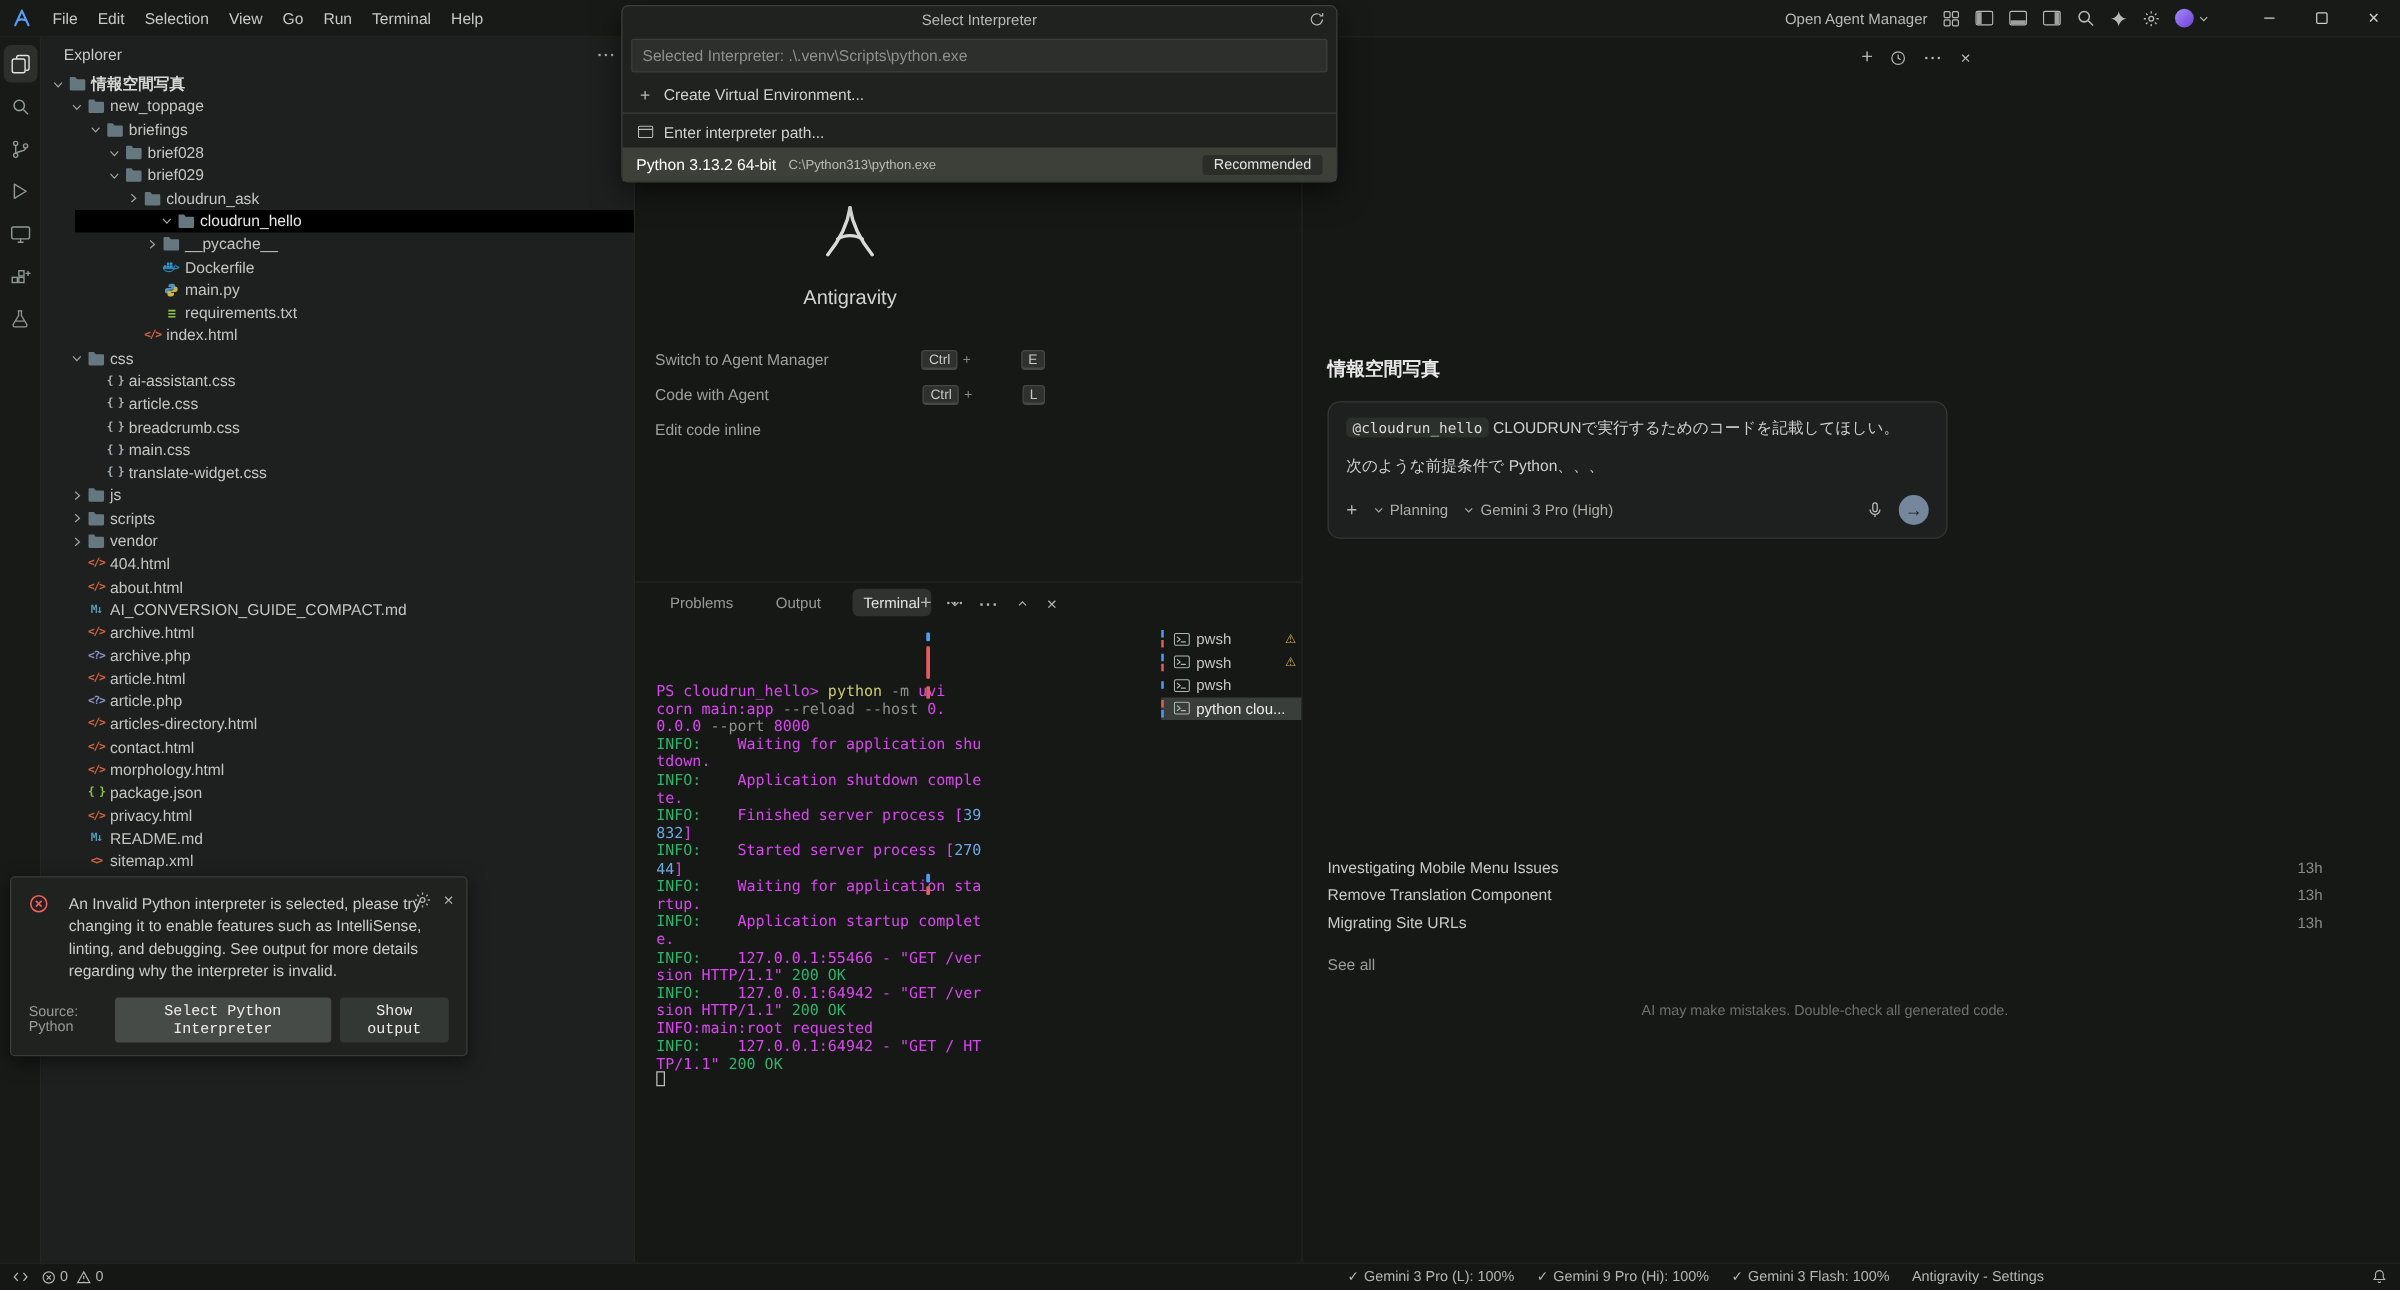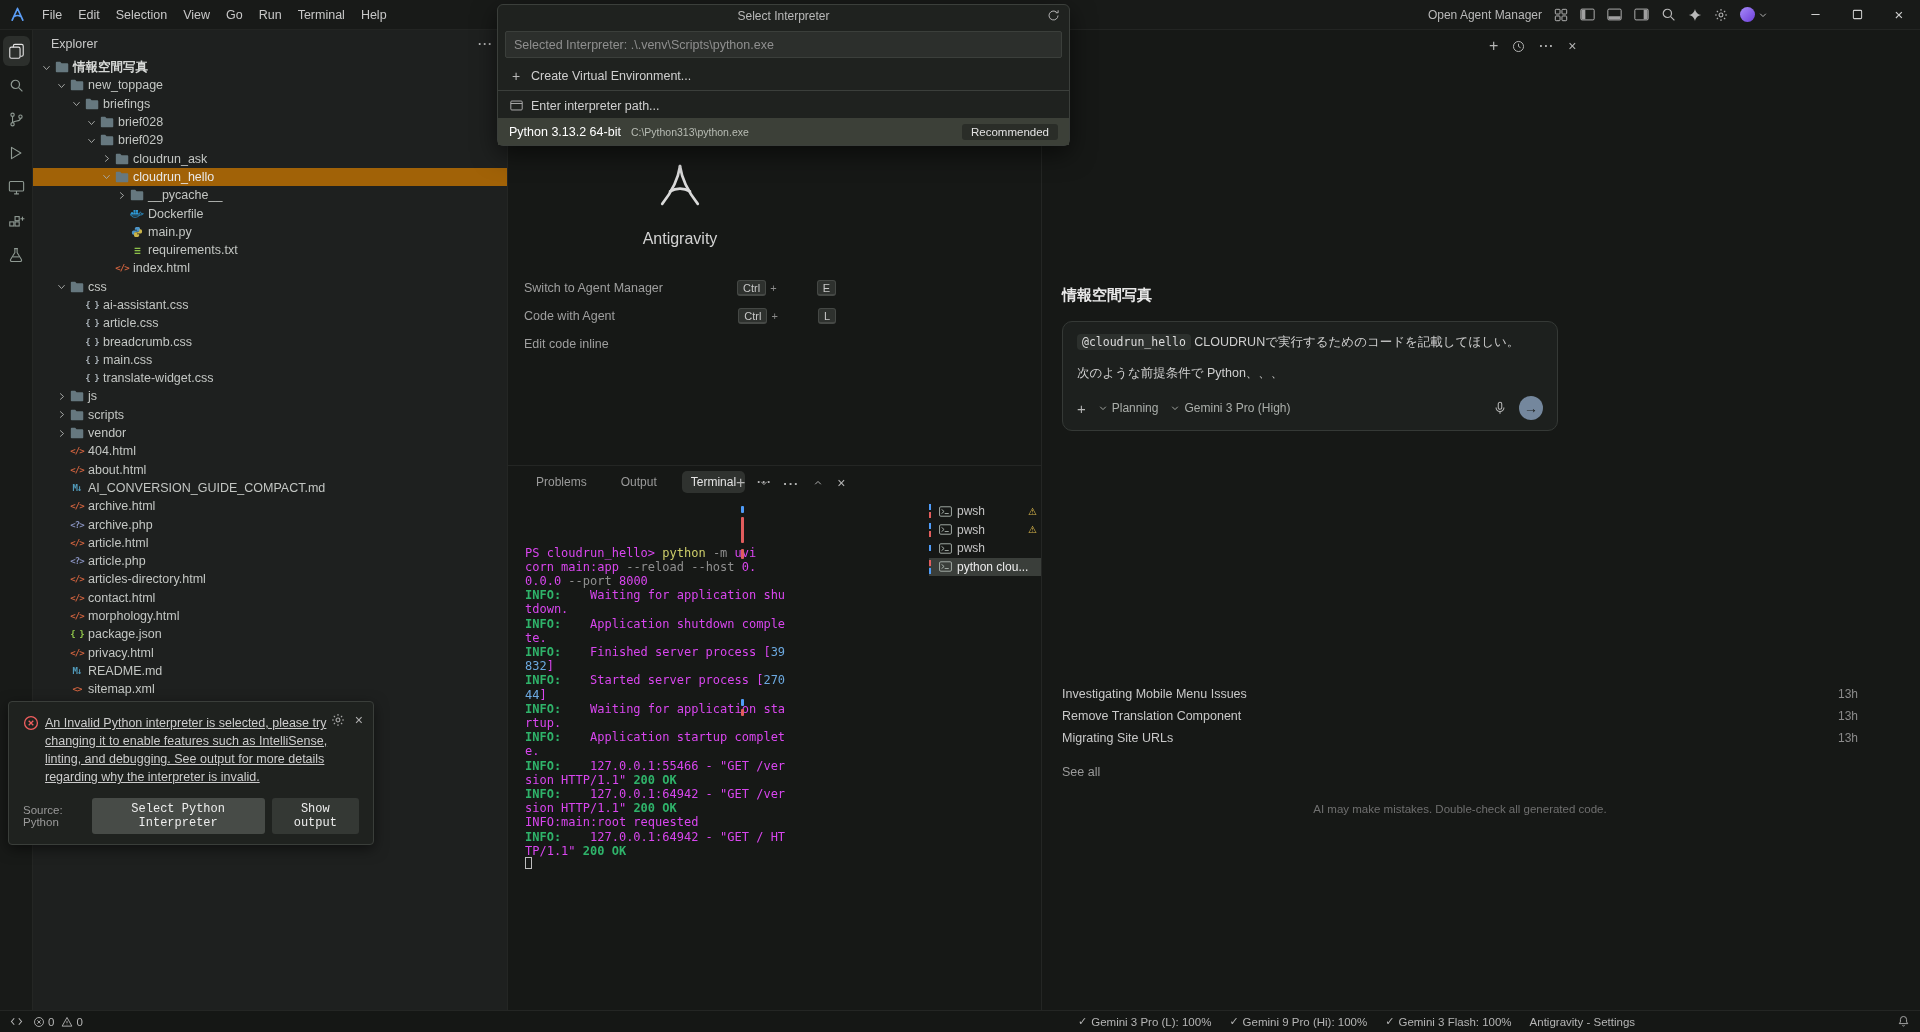--- a/index.html
+++ b/index.html
@@ -35,21 +35,21 @@
   .ab-item { width:27px; height:30px; margin-bottom:4px; display:flex; align-items:center;
     justify-content:center; color:#8f9a93; border-radius:6px; }
   .ab-item.active { background:#2c2f2c; color:#e4e4e4; }
 
   .sidebar { width:475px; background:#1e201f; border-right:1px solid #242624; position:relative; }
   .sb-header { height:28px; display:flex; align-items:center; justify-content:space-between;
     padding:0 14px 0 18px; color:#c9c9c9; font-size:12.5px; }
   .dots { letter-spacing:1px; color:#b5b5b5; font-weight:bold; font-size:12px; }
   .tree { font-size:12.5px; }
   .tree-row { height:18.3px; display:flex; align-items:center; color:#c3c6c3; white-space:nowrap; }
-  .tree-row.selected { background:#a16207; color:#e8e8e8; }
+  .tree-row.selected { background:#000000; color:#e8e8e8;margin-left:27px; }
   .tree-row.bold { font-weight:bold; color:#d6d8d6; }
   .twisty { width:14px; height:14px; display:inline-flex; align-items:center; justify-content:center; color:#a5a8a5; flex:none; }
   .twisty.exp svg { transform:rotate(90deg); }
   .ficon { width:18px; display:inline-flex; justify-content:center; align-items:center; flex:none; }
   .ficon i { font-style:normal; font-family:"DejaVu Sans Mono",monospace; font-size:9px;
     font-weight:bold; letter-spacing:-1px; }
   .flabel { margin-left:2px; }
 
   .center { width:534px; display:flex; flex-direction:column; background:#161816;
     border-right:1px solid #242624; position:relative; }
@@ -72,21 +72,21 @@
   .panel { height:545px; border-top:1px solid #242624; display:flex; flex-direction:column; position:relative; }
   .panel-tabs { height:32px; display:flex; align-items:center; padding:0 0 0 19px; gap:6px; flex:none; }
   .ptab { padding:4px 9px; font-size:12px; color:#9a9a9a; border-radius:5px; }
   .pt-active { color:#e4e4e4; background:#2f322f; }
   .panel-actions { position:absolute; top:8px; left:228px; display:flex; gap:14px; align-items:center; color:#b5b5b5; }
   .pa-i { display:flex; align-items:center; font-size:13px; }
   .panel-body { flex:1; display:flex; position:relative;
     font-family:"DejaVu Sans Mono","Liberation Mono",monospace; }
   .term-text { width:272px; padding:5px 0 0 17px; font-size:12px; line-height:14.2px; white-space:pre; }
   .tline { min-height:14.2px; }
-  .t-p { color:#d946ef; } .t-g { color:#2fb36a;font-weight:bold; } .t-d { color:#8f8f8f; }
+  .t-p { color:#d946ef; } .t-g { color:#2fb36a; } .t-d { color:#8f8f8f; }
   .t-y { color:#cdcd6a; } .t-b { color:#6ca9e0; }
   .cursor { display:inline-block; width:7px; height:12px; border:1px solid #bdbdbd; margin-top:2px; }
   .term-marks { position:absolute; left:233px; top:8px; width:3px; display:flex; flex-direction:column; }
   .term-marks .seg { width:3px; border-radius:1px; }
   .term-list { position:absolute; right:0; top:34px; width:112px; bottom:0; padding-top:2px; }
   .trow { height:18.5px; display:flex; align-items:center; font-size:12px; color:#c5c5c5;
     font-family:"Liberation Sans",sans-serif; padding-right:4px; }
   .trow.sel { background:#3a3e3a; color:#ececec; }
   .tmarks { width:5px; display:flex; flex-direction:column; justify-content:center; gap:2px; margin-right:3px; }
   .mk { width:2px; height:6px; display:block; }
@@ -144,21 +144,21 @@
   .qp-row.qp-selected { height:27px; background:#3c4038; color:#ffffff; }
   .qp-detail { color:#b8bcb4; font-size:10.5px; margin-left:2px; }
   .qp-badge { margin-left:auto; background:#2a2d28; border-radius:3px; padding:2px 9px;
     font-size:11.5px; color:#e2e2e2; }
 
   
   .toast { position:absolute; left:8px; top:701px; width:366px; background:#1f221f;
     border:1px solid #3a3e3a; border-radius:4px; box-shadow:0 4px 14px rgba(0,0,0,.5);
     padding:12px 14px 10px; z-index:60; }
   .toast-top { position:absolute; top:10px; right:10px; display:flex; gap:10px; color:#b0b0b0; align-items:center; }
-  .toast-body { display:flex; gap:6px;text-decoration:underline; }
+  .toast-body { display:flex; gap:16px; }
   .toast-err { color:#f25f5f; flex:none; margin-top:1px; }
   .toast-msg { width:300px; font-size:12.5px; line-height:18px; color:#cccccc; }
   .toast-footer { margin-top:12px; display:flex; align-items:center; }
   .toast-src { color:#9a9a9a; font-size:11.5px; }
   .toast-btns { margin-left:auto; display:flex; gap:7px; }
   .toast-btn { border:none; font-family:Liberation Mono, monospace; font-size:12px; color:#eeeeee; padding:4px 10px;
     border-radius:3px; }
   .btn-primary { background:#474b47; }
   .btn-secondary { background:#343834; }
 </style>

